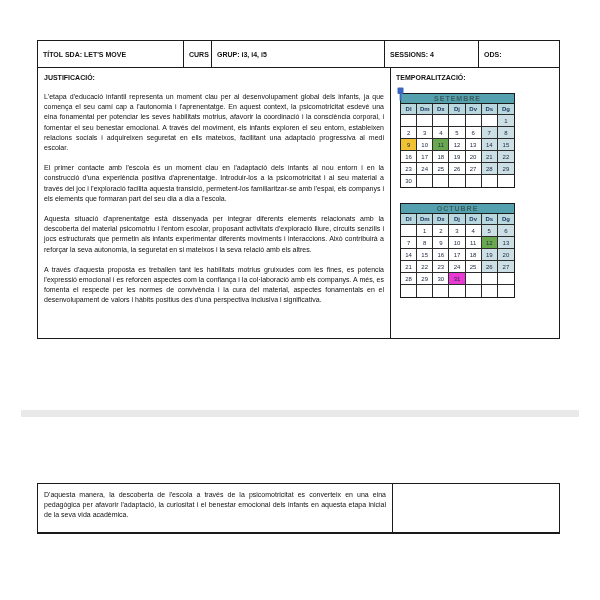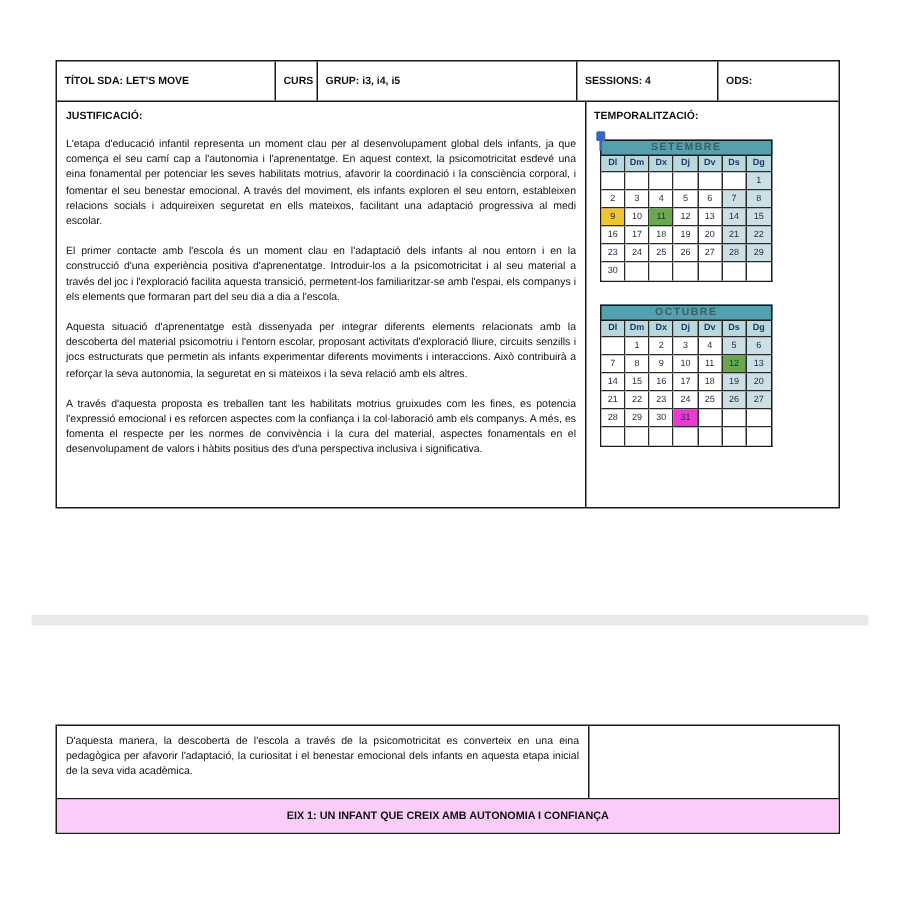--- a/index.html
+++ b/index.html
@@ -189,16 +189,15 @@
     </div>
   </div>
 
   <div class="t2">
     <div class="t2-row">
       <div class="cell-close">
         <p>D'aquesta manera, la descoberta de l'escola a través de la psicomotricitat es converteix en una eina pedagògica per afavorir l'adaptació, la curiositat i el benestar emocional dels infants en aquesta etapa inicial de la seva vida acadèmica.</p>
       </div>
       <div class="cell-empty"></div>
     </div>
-    <div class="banner" style="background: rgb(250, 205, 248);">EIX 1: UN INFANT QUE CREIX AMB AUTONOMIA I CONFIANÇA</div>
   </div>
 
 </div>
 
 </body></html>

